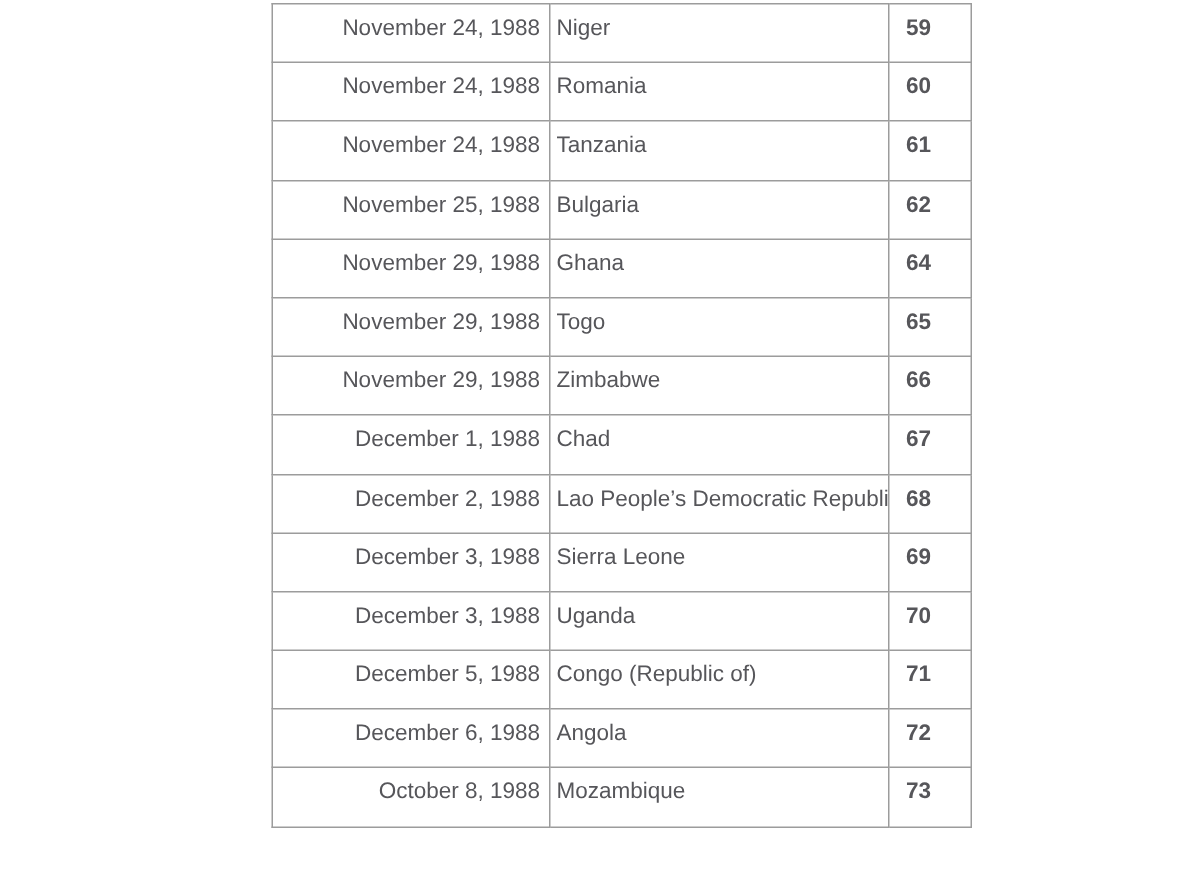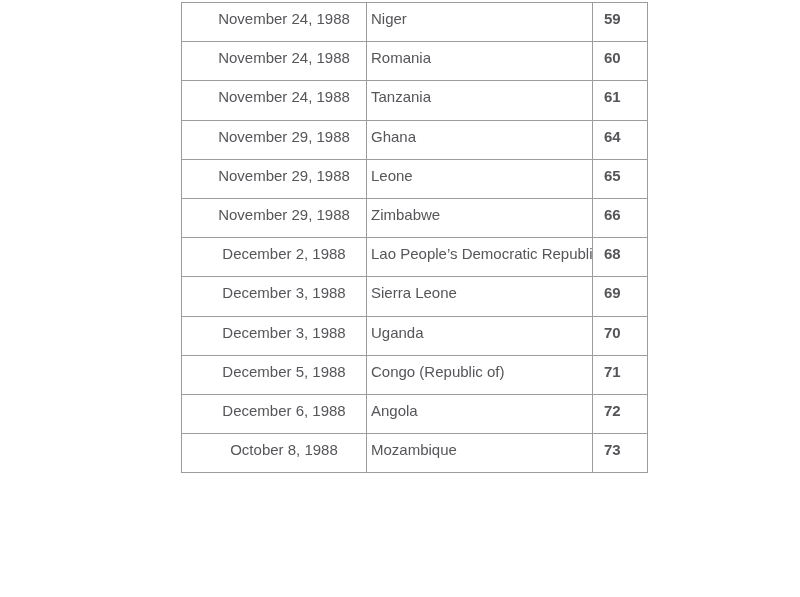--- a/index.html
+++ b/index.html
@@ -39,21 +39,21 @@
     vertical-align: top;
     padding-top: 7px;
     font-size: 15px;
     line-height: 18px;
     color: var(--text-color);
     overflow: hidden;
     white-space: nowrap;
   }
   td.c-date {
     width: 185px;
-    text-align: center;
+    text-align: right;
     padding-left: 26px;
     padding-right: 6px;
   }
   td.c-country {
     width: 226px;
     text-align: left;
     padding-left: 4px;
     padding-right: 4px;
   }
   td.c-num {
@@ -82,40 +82,50 @@
     <td class="c-country">Romania</td>
     <td class="c-num">60</td>
   </tr>
 
   <tr>
     <td class="c-date">November 24, 1988</td>
     <td class="c-country">Tanzania</td>
     <td class="c-num">61</td>
   </tr>
 
+  <tr>
+    <td class="c-date">November 25, 1988</td>
+    <td class="c-country">Bulgaria</td>
+    <td class="c-num">62</td>
+  </tr>
 
 
   <tr>
     <td class="c-date">November 29, 1988</td>
     <td class="c-country">Ghana</td>
     <td class="c-num">64</td>
   </tr>
 
   <tr>
     <td class="c-date">November 29, 1988</td>
-    <td class="c-country">Leone</td>
+    <td class="c-country">Togo</td>
     <td class="c-num">65</td>
   </tr>
 
   <tr>
     <td class="c-date">November 29, 1988</td>
     <td class="c-country">Zimbabwe</td>
     <td class="c-num">66</td>
   </tr>
 
+  <tr>
+    <td class="c-date">December 1, 1988</td>
+    <td class="c-country">Chad</td>
+    <td class="c-num">67</td>
+  </tr>
 
   <tr>
     <td class="c-date">December 2, 1988</td>
     <td class="c-country">Lao People’s Democratic Republic</td>
     <td class="c-num">68</td>
   </tr>
 
   <tr>
     <td class="c-date">December 3, 1988</td>
     <td class="c-country">Sierra Leone</td>

